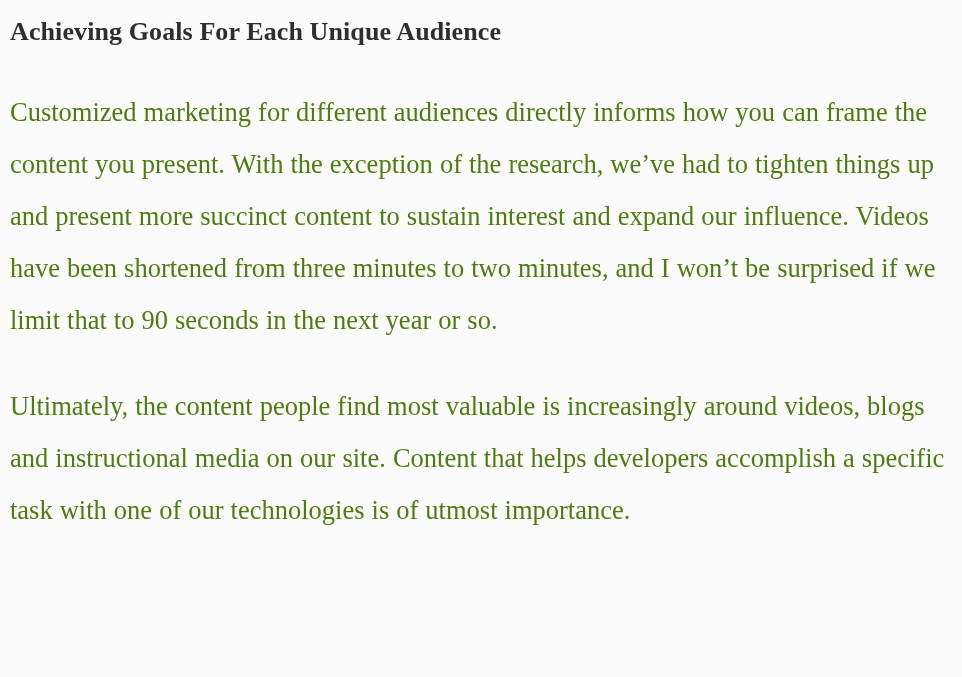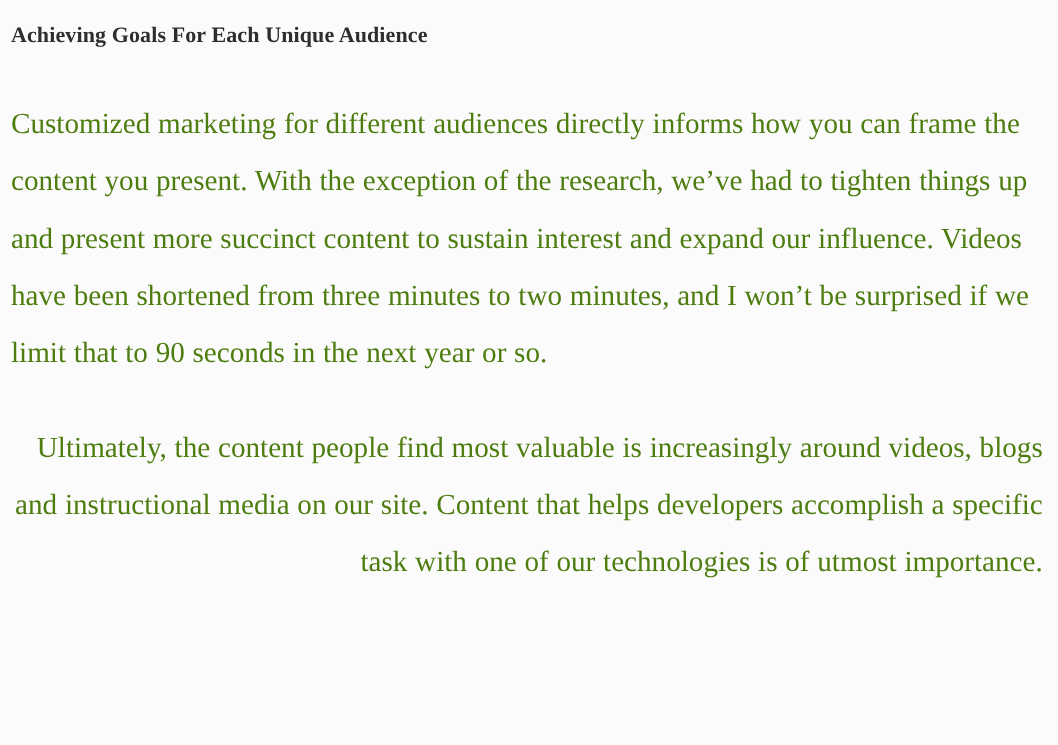--- a/index.html
+++ b/index.html
@@ -23,21 +23,21 @@
     height: 677px;
     padding: 10px 14px 0 10px;
     background: #fbfbfb;
   }
 
   .article-heading {
     margin: 0;
     padding: 0;
     font-family: "Liberation Serif", "DejaVu Serif", serif;
     font-weight: bold;
-    font-size: 20px;
+    font-size: 26px;
     line-height: 44px;
     letter-spacing: 0.1px;
     color: #2e2e2e;
     white-space: nowrap;
   }
 
   .article-paragraph {
     margin: 0;
     padding: 0;
     font-family: "Liberation Serif", "DejaVu Serif", serif;
@@ -45,21 +45,20 @@
     font-size: 26.5px;
     line-height: 52px;
     color: #4d7c0f;
     text-align: left;
     max-width: 938px;
     word-spacing: 0.4px;
   }
 
   .article-paragraph + .article-paragraph {
     margin-top: 34px;
-    text-align: right;
   }
 
   #paragraph-block {
     margin-top: 32px;
   }
 </style>
 </head>
 <body>
 
 <div id="article-root">

